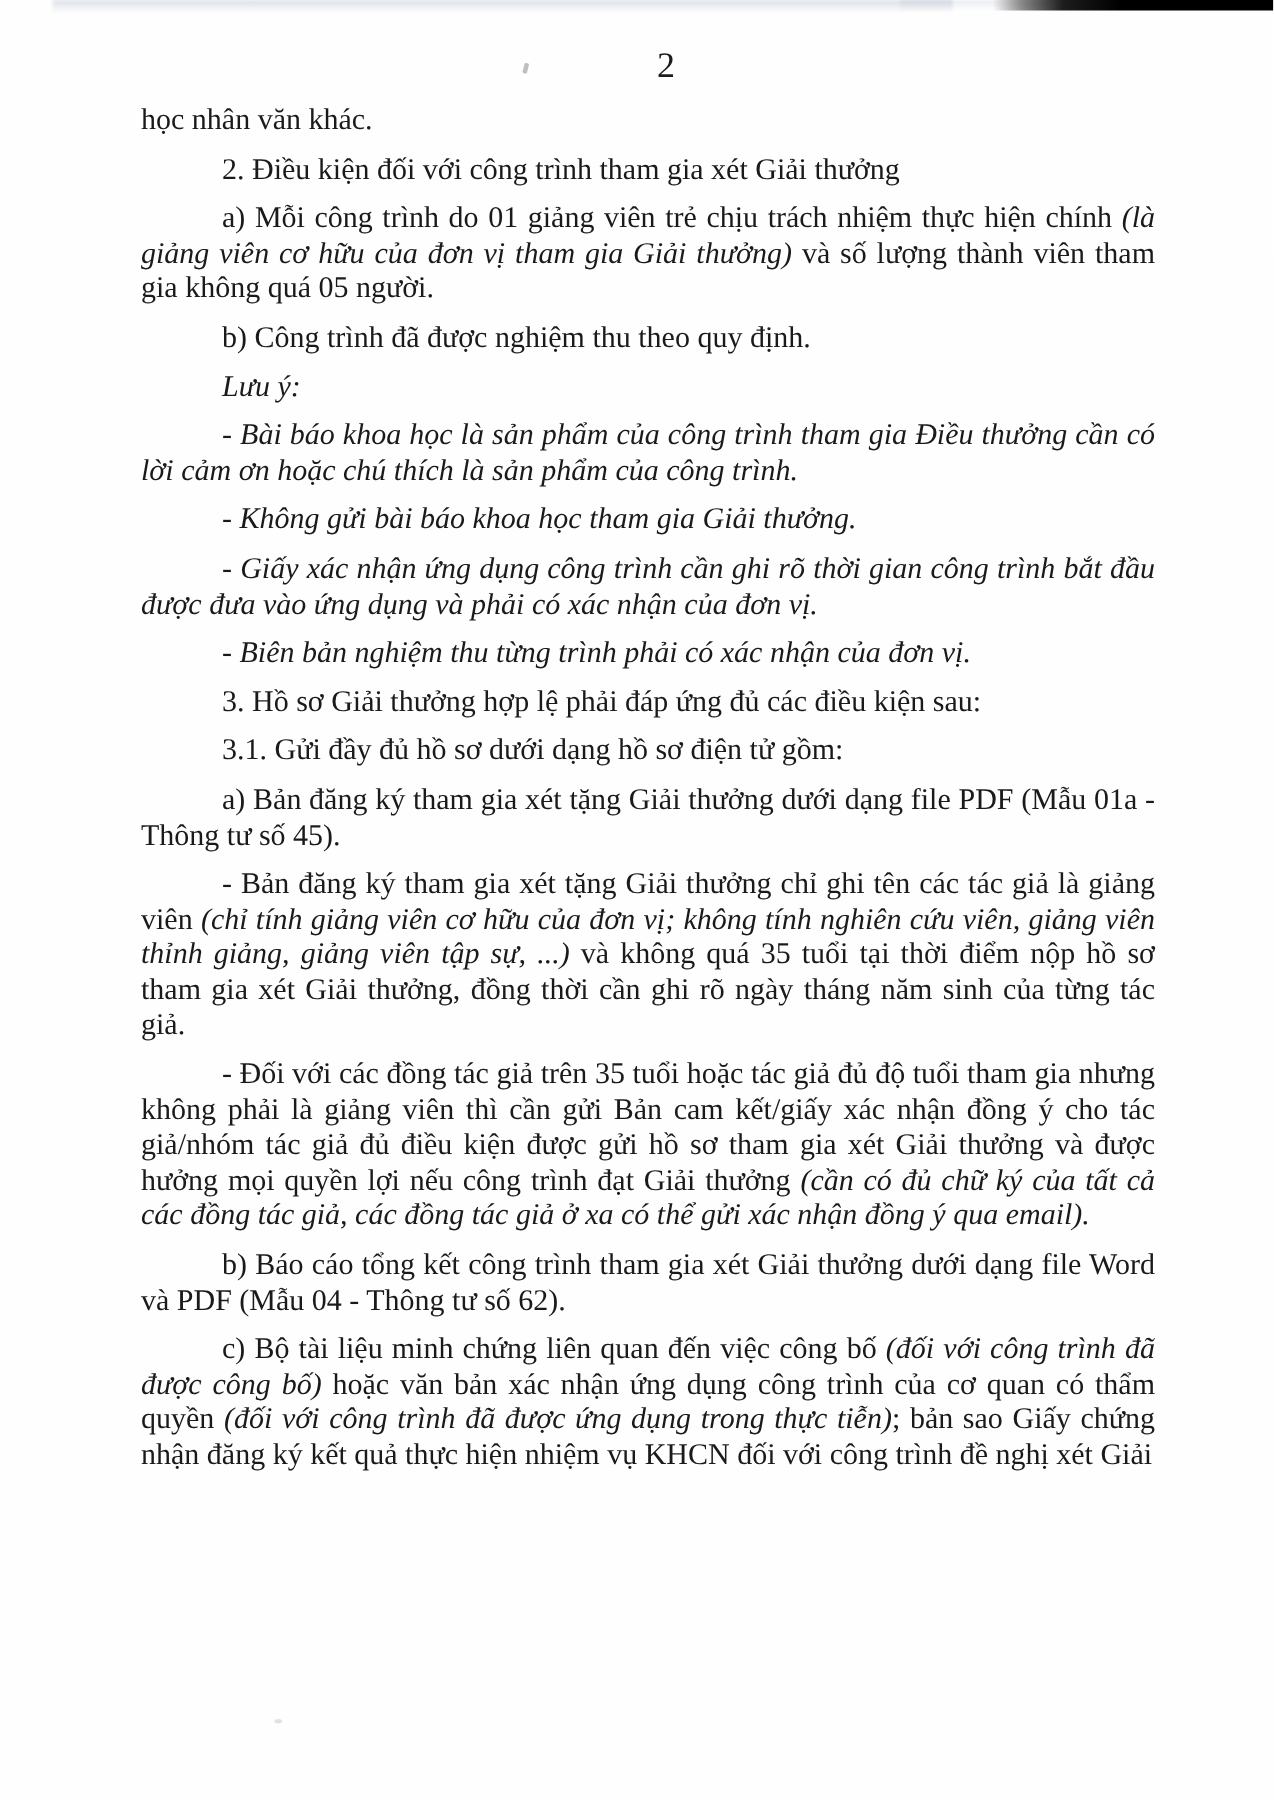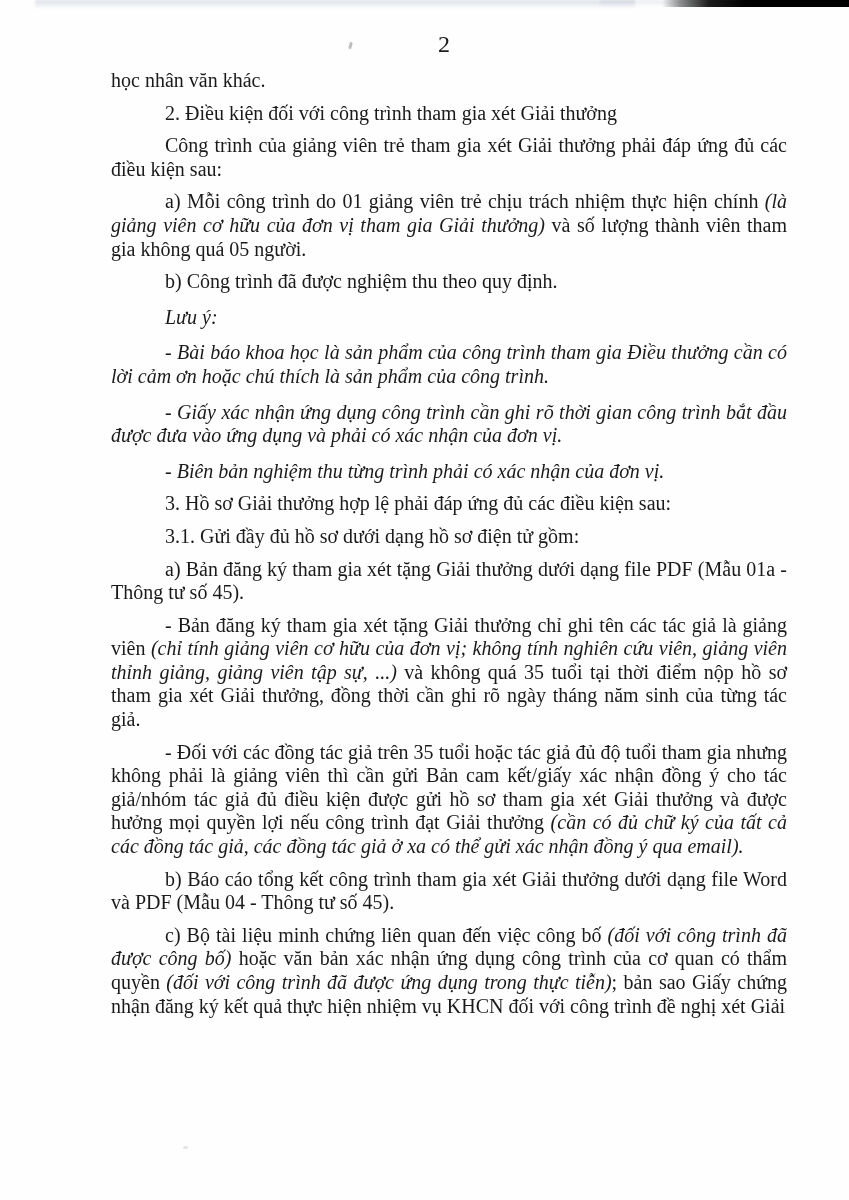--- a/index.html
+++ b/index.html
@@ -67,59 +67,59 @@
     left: 424px;
     width: 40px;
     text-align: center;
     font-size: 24px;
     line-height: 26px;
     color: #1c1c1c;
   }
   .content {
     position: absolute;
     top: 69px;
-    left: 111px;
+    left: 94px;
     width: 676px;
     color: #1a1a1a;
     font-size: 20px;
     line-height: 23.6px;
   }
   .para {
     margin: 0 0 9px 0;
     text-align: justify;
     text-indent: 54px;
   }
   .para.plain { text-indent: 0; }
   .para.heading { font-weight: 400; }
-  .para.note { font-style: italic; margin-top: 12px; }
+  .para.note { font-style: italic; }
   .it { font-style: italic; }
 </style>
 </head>
 <body>
 
 <div class="page">
   <div class="top-smudge"></div>
   <div class="top-smudge-right"></div>
   <div class="black-bar"></div>
   <div class="stray-mark"></div>
   <div class="bottom-dot"></div>
 
   <div class="page-number">2</div>
 
   <main class="content" id="content">
       <p class="para plain"><span>học nhân văn khác.</span></p>
       <p class="para heading"><span>2. Điều kiện đối với công trình tham gia xét Giải thưởng</span></p>
-      <p class="para body"><span>Công trình của giảng viên trẻ tham gia xét Giải thưởng phải đáp ứng đủ các điều kiện sau:</span></p>
       <p class="para body"><span>a) Mỗi công trình do 01 giảng viên trẻ chịu trách nhiệm thực hiện chính </span><span class="it">(là giảng viên cơ hữu của đơn vị tham gia Giải thưởng)</span><span> và số lượng thành viên tham gia không quá 05 người.</span></p>
       <p class="para body"><span>b) Công trình đã được nghiệm thu theo quy định.</span></p>
       <p class="para note"><span>Lưu ý:</span></p>
       <p class="para note"><span>- Bài báo khoa học là sản phẩm của công trình tham gia Điều thưởng cần có lời cảm ơn hoặc chú thích là sản phẩm của công trình.</span></p>
+      <p class="para note"><span>- Không gửi bài báo khoa học tham gia Giải thưởng.</span></p>
       <p class="para note"><span>- Giấy xác nhận ứng dụng công trình cần ghi rõ thời gian công trình bắt đầu được đưa vào ứng dụng và phải có xác nhận của đơn vị.</span></p>
       <p class="para note"><span>- Biên bản nghiệm thu từng trình phải có xác nhận của đơn vị.</span></p>
       <p class="para heading"><span>3. Hồ sơ Giải thưởng hợp lệ phải đáp ứng đủ các điều kiện sau:</span></p>
       <p class="para body"><span>3.1. Gửi đầy đủ hồ sơ dưới dạng hồ sơ điện tử gồm:</span></p>
       <p class="para body"><span>a) Bản đăng ký tham gia xét tặng Giải thưởng dưới dạng file PDF (Mẫu 01a - Thông tư số 45).</span></p>
       <p class="para body"><span>- Bản đăng ký tham gia xét tặng Giải thưởng chỉ ghi tên các tác giả là giảng viên </span><span class="it">(chỉ tính giảng viên cơ hữu của đơn vị; không tính nghiên cứu viên, giảng viên thỉnh giảng, giảng viên tập sự, ...)</span><span> và không quá 35 tuổi tại thời điểm nộp hồ sơ tham gia xét Giải thưởng, đồng thời cần ghi rõ ngày tháng năm sinh của từng tác giả.</span></p>
       <p class="para body"><span>- Đối với các đồng tác giả trên 35 tuổi hoặc tác giả đủ độ tuổi tham gia nhưng không phải là giảng viên thì cần gửi Bản cam kết/giấy xác nhận đồng ý cho tác giả/nhóm tác giả đủ điều kiện được gửi hồ sơ tham gia xét Giải thưởng và được hưởng mọi quyền lợi nếu công trình đạt Giải thưởng </span><span class="it">(cần có đủ chữ ký của tất cả các đồng tác giả, các đồng tác giả ở xa có thể gửi xác nhận đồng ý qua email).</span></p>
-      <p class="para body"><span>b) Báo cáo tổng kết công trình tham gia xét Giải thưởng dưới dạng file Word và PDF (Mẫu 04 - Thông tư số 45).</span></p>
+      <p class="para body"><span>b) Báo cáo tổng kết công trình tham gia xét Giải thưởng dưới dạng file Word và PDF (Mẫu 04 - Thông tư số 62).</span></p>
       <p class="para body"><span>c) Bộ tài liệu minh chứng liên quan đến việc công bố </span><span class="it">(đối với công trình đã được công bố)</span><span> hoặc văn bản xác nhận ứng dụng công trình của cơ quan có thẩm quyền </span><span class="it">(đối với công trình đã được ứng dụng trong thực tiễn)</span><span>; bản sao Giấy chứng nhận đăng ký kết quả thực hiện nhiệm vụ KHCN đối với công trình đề nghị xét Giải</span></p>
     </main>
 </div>
 
 </body></html>

